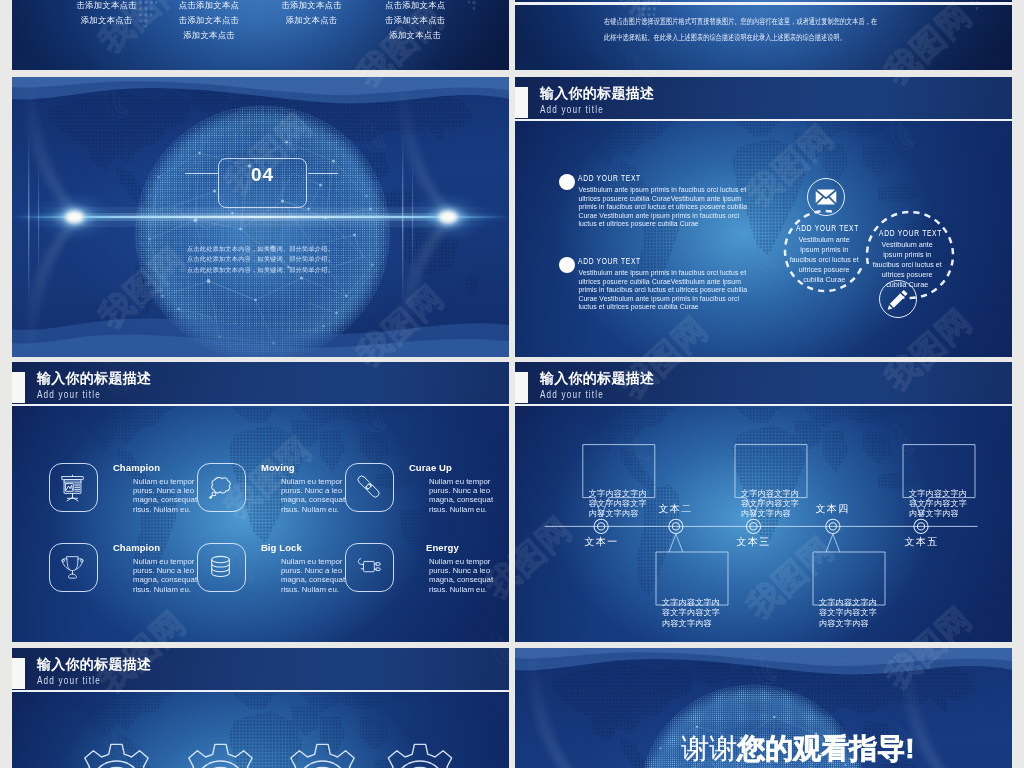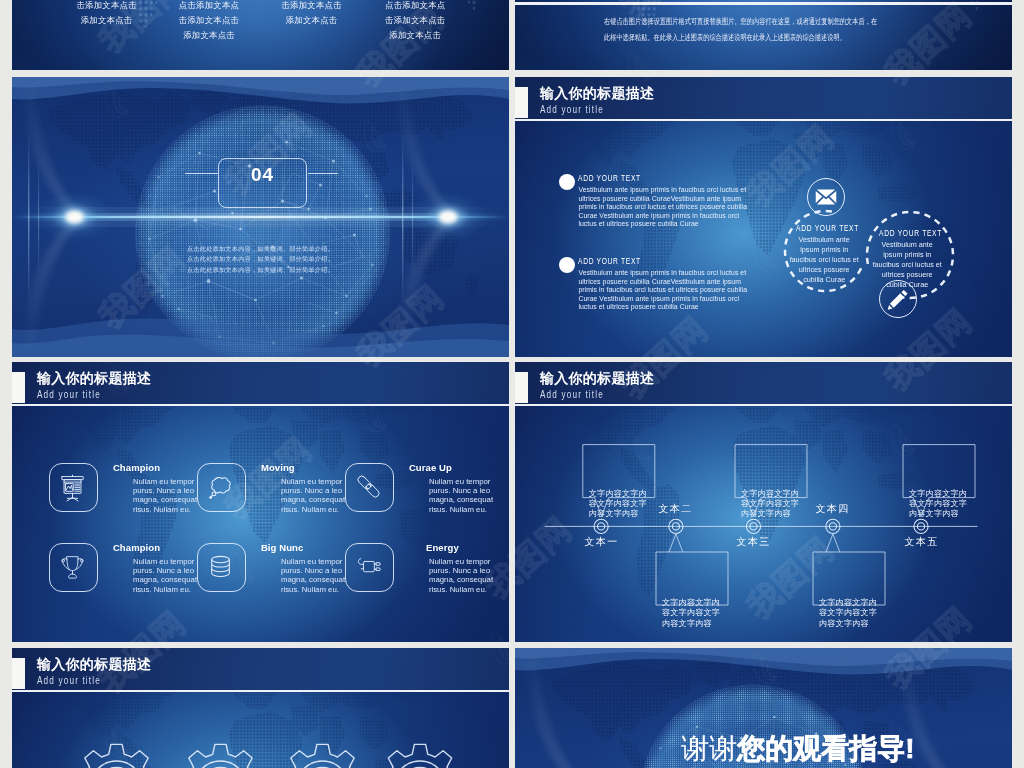--- a/index.html
+++ b/index.html
@@ -487,21 +487,21 @@
   <div class="fbox" style="left:185px;top:181px">
     <svg viewBox="0 0 48 48" width="45" height="45" style="position:absolute;left:0;top:0">
       <g fill="none" stroke="#e3eeff" stroke-width="1.15" stroke-linejoin="round" stroke-linecap="round">
         <ellipse cx="24" cy="16.6" rx="9.4" ry="3.4"></ellipse>
         <path d="M14.6,16.6 v4.6 c0,1.9 4.2,3.4 9.4,3.4 c5.2,0 9.4,-1.5 9.4,-3.4 v-4.6"></path>
         <path d="M14.6,21.6 v4.6 c0,1.9 4.2,3.4 9.4,3.4 c5.2,0 9.4,-1.5 9.4,-3.4 v-4.6"></path>
         <path d="M14.6,26.6 v4.6 c0,1.9 4.2,3.4 9.4,3.4 c5.2,0 9.4,-1.5 9.4,-3.4 v-4.6"></path>
       </g>
     </svg>
   </div>
-  <div class="ftitle" style="left:248.9px;top:180px">Big Nunc</div>
+  <div class="ftitle" style="left:248.9px;top:180px">Big Lock</div>
   <div class="fbody" style="left:248.9px;top:195px">Nullam eu tempor purus. Nunc a leo magna, consequat risus. Nullam eu.</div>
 
   <div class="fbox" style="left:333px;top:181px">
     <svg viewBox="0 0 48 48" width="45" height="45" style="position:absolute;left:0;top:0">
       <g fill="none" stroke="#dae8fc" stroke-width="1.0" stroke-linejoin="round" stroke-linecap="round">
         <rect x="18.6" y="18.6" width="11.6" height="11.0" rx="1.4"></rect>
         <path d="M30.2,21.3 h2.2 M30.2,26.9 h2.2"></path>
         <path d="M32.4,19.9 h2.8 a1.4,1.4 0 0 1 0,2.8 h-2.8 z"></path>
         <path d="M32.4,25.5 h2.8 a1.4,1.4 0 0 1 0,2.8 h-2.8 z"></path>
         <path d="M18.6,21.8 h-2.0 c-1.9,0 -3.4,-1.4 -3.4,-3.2 c0,-1.5 1.1,-2.7 2.5,-2.9"></path>

